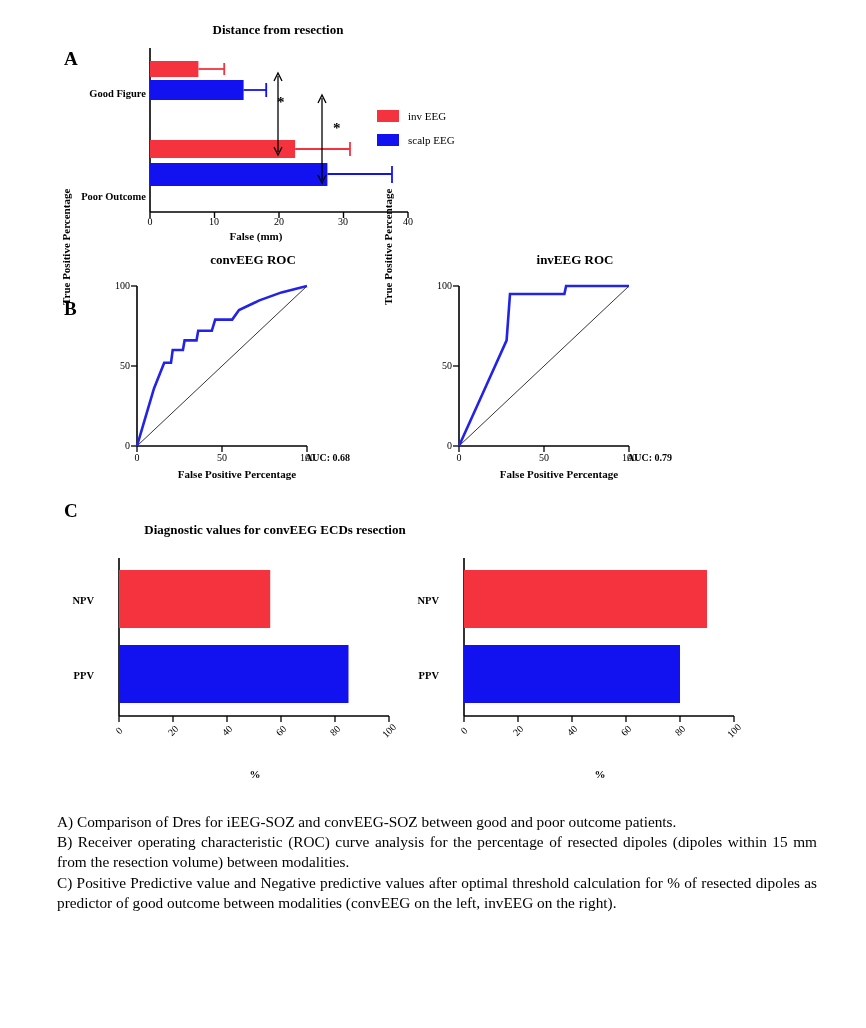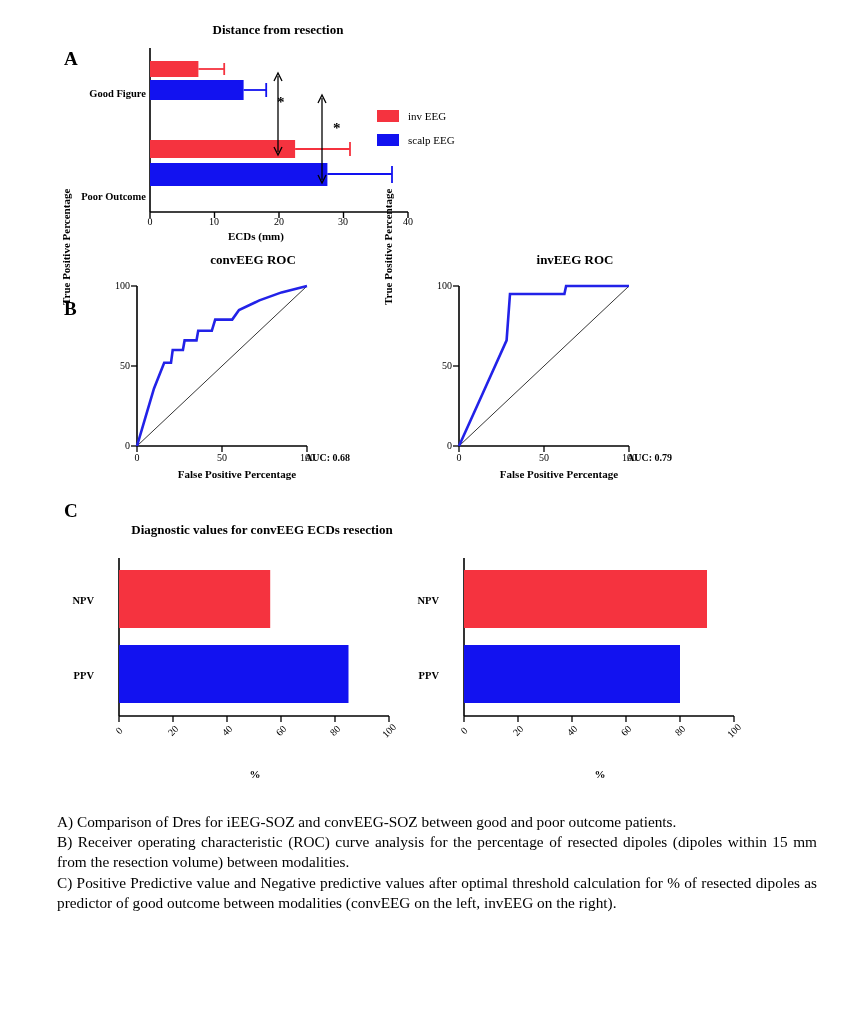--- a/index.html
+++ b/index.html
@@ -129,21 +129,21 @@
 
   <div class="abs cat-label" style="left:68px; top:88px; width:78px; text-align:right;">Good Figure</div>
   <div class="abs cat-label" style="left:68px; top:168px; width:78px; text-align:right;margin-top:23px;">Poor Outcome</div>
 
   <div class="abs tick-label" style="left:143px; top:216px; width:14px; text-align:center;">0</div>
   <div class="abs tick-label" style="left:207px; top:216px; width:14px; text-align:center;">10</div>
   <div class="abs tick-label" style="left:272px; top:216px; width:14px; text-align:center;">20</div>
   <div class="abs tick-label" style="left:336px; top:216px; width:14px; text-align:center;">30</div>
   <div class="abs tick-label" style="left:401px; top:216px; width:14px; text-align:center;">40</div>
 
-  <div class="abs axis-label" style="left:196px; top:230px; width:120px; text-align:center;">ECDs (mm)</div>
+  <div class="abs axis-label" style="left:196px; top:230px; width:120px; text-align:center;">False (mm)</div>
 
   <div class="abs sig-star" style="left:277px; top:94px;">*</div>
   <div class="abs sig-star" style="left:333px; top:120px;">*</div>
 
   <div class="abs" style="left:377px; top:110px;">
     <div style="display:flex; align-items:center; margin-bottom:12px;">
       <span style="display:inline-block;width:22px;height:12px;background:#f5333f;margin-right:9px;"></span>
       <span class="legend-label">inv EEG</span>
     </div>
     <div style="display:flex; align-items:center;">
@@ -212,21 +212,21 @@
   <div class="abs tick-label" style="left:452px; top:452px; width:14px; text-align:center;">0</div>
   <div class="abs tick-label" style="left:537px; top:452px; width:14px; text-align:center;">50</div>
   <div class="abs tick-label" style="left:622px; top:452px; width:14px; text-align:center;">100</div>
 
   <div class="abs axis-label" style="left:469px; top:468px; width:180px; text-align:center;">False Positive Percentage</div>
 
   <div class="abs auc-label" style="left:627px; top:412px;">AUC: 0.79</div>
 
   <div class="abs panel-letter" style="left:64px; top:500px;">C</div>
 
-  <div class="abs chart-title" style="left:92px; top:522px; width:340px;">Diagnostic values for convEEG ECDs resection</div>
+  <div class="abs chart-title" style="left:105px; top:522px; width:340px;">Diagnostic values for convEEG ECDs resection</div>
 
   <svg class="abs" style="left:100px; top:548px;" width="340" height="185">
     <line x1="19" y1="10" x2="19" y2="168" stroke="#000" stroke-width="1.6"></line>
     <line x1="19" y1="168" x2="289" y2="168" stroke="#000" stroke-width="1.6"></line>
 
     <rect x="19" y="22" width="151.2" height="58" fill="#f5333f"></rect>
 
     <rect x="19" y="97" width="229.5" height="58" fill="#1212f0"></rect>
 
     <line x1="19" y1="168" x2="19" y2="174" stroke="#000" stroke-width="1.3"></line>

